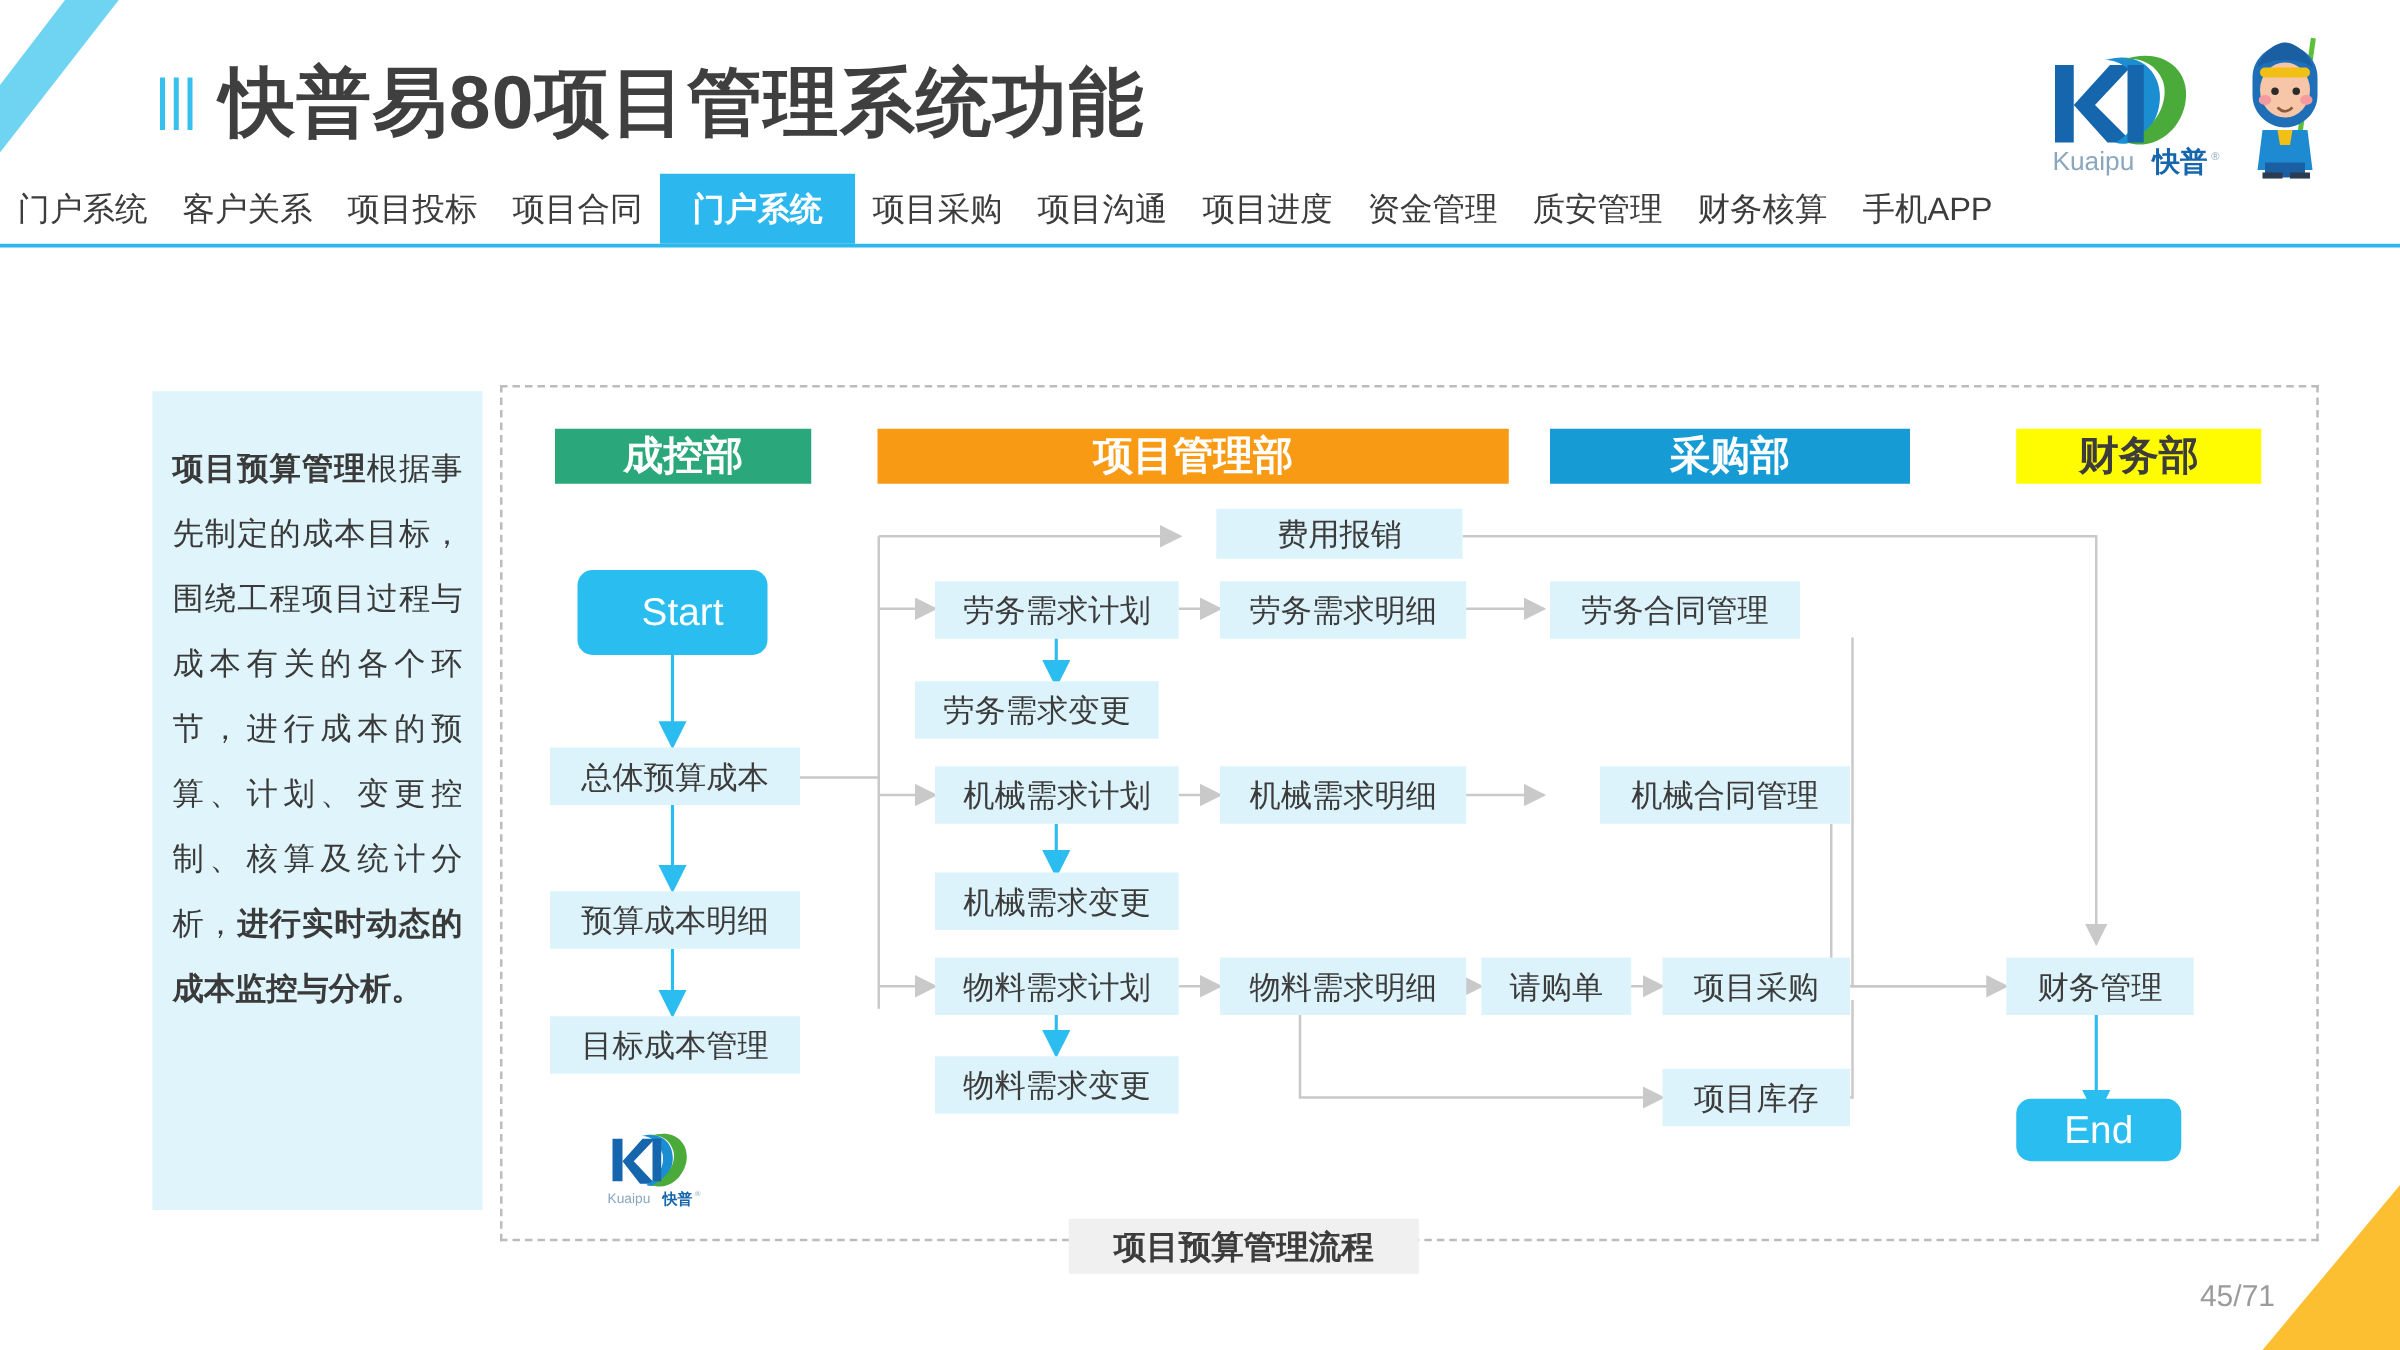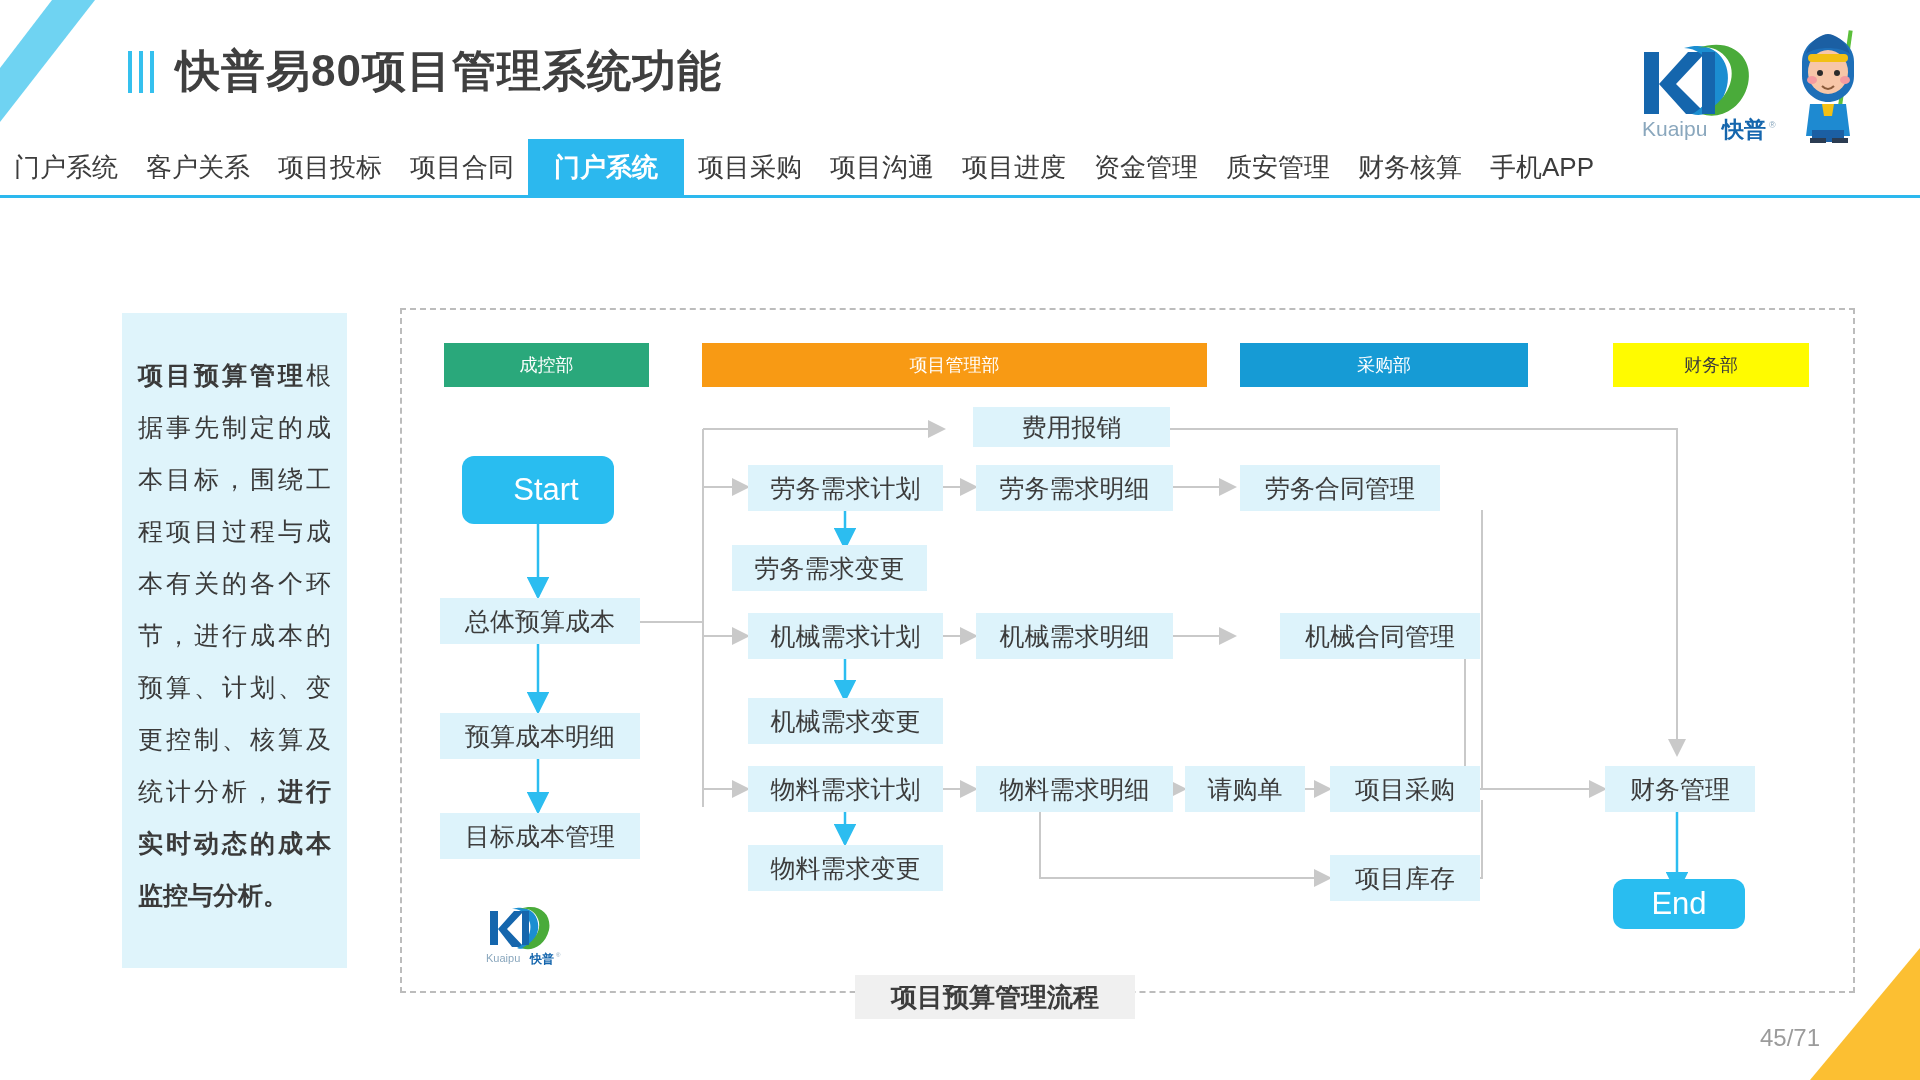--- a/index.html
+++ b/index.html
@@ -24,21 +24,21 @@
   }
 
   
   #page-title-wrap {
     position:absolute; left:128px; top:42px;
     display:flex; align-items:center; gap:22px;
   }
   #title-bars { display:flex; gap:7px; }
   #title-bars i { display:block; width:4px; height:42px; background:#35c0ee; }
   #page-title {
-    font-size:44px; font-weight:bold; color:#3f3f3f; letter-spacing:1px;
+    font-size:60px; font-weight:bold; color:#3f3f3f; letter-spacing:1px;
     white-space:nowrap;
   }
 
   
   #brand-logo { position:absolute; right:24px; top:18px; width:270px; height:125px; }
 
   
   #nav-bar {
     position:absolute; left:0; top:139px; width:1920px; height:56px;
     display:flex; align-items:stretch;
@@ -48,36 +48,36 @@
     font-size:26px; color:#3c3c3c; white-space:nowrap;
     padding:0 14px; height:56px;
   }
   .nav-item.active { background:#2cb8ee; color:#ffffff; font-weight:bold; padding:0 26px; }
   #nav-underline {
     position:absolute; left:0; top:195px; width:1920px; height:3px; background:#2cb8ee;
   }
 
   
   #side-desc {
-    position:absolute; left:122px; top:313px; width:225px; height:655px;
+    position:absolute; left:122px; top:313px; width:264px; height:655px;
     background:#dff4fb; padding:36px 16px 0 16px;
     font-size:25px; line-height:52px; color:#3a3a3a; text-align:justify;
   }
   #side-desc b { font-weight:bold; }
 
   
   #flow-panel {
     position:absolute; left:400px; top:308px; width:1455px; height:685px;
     border:2px dashed #bcbcbc;
   }
 
   
   .dept-bar {
     position:absolute; height:44px; display:flex; align-items:center;
-    justify-content:center; font-size:18px; font-weight:normal; color:#ffffff;
+    justify-content:center; font-size:32px; font-weight:bold; color:#ffffff;
   }
 
   
   .node {
     position:absolute; background:#ddf3fb; color:#3c3c3c;
     display:flex; align-items:center; justify-content:center;
     font-size:25px; white-space:nowrap;
   }
   .node.terminal {
     background:#29bdf0; color:#ffffff; border-radius:12px;

